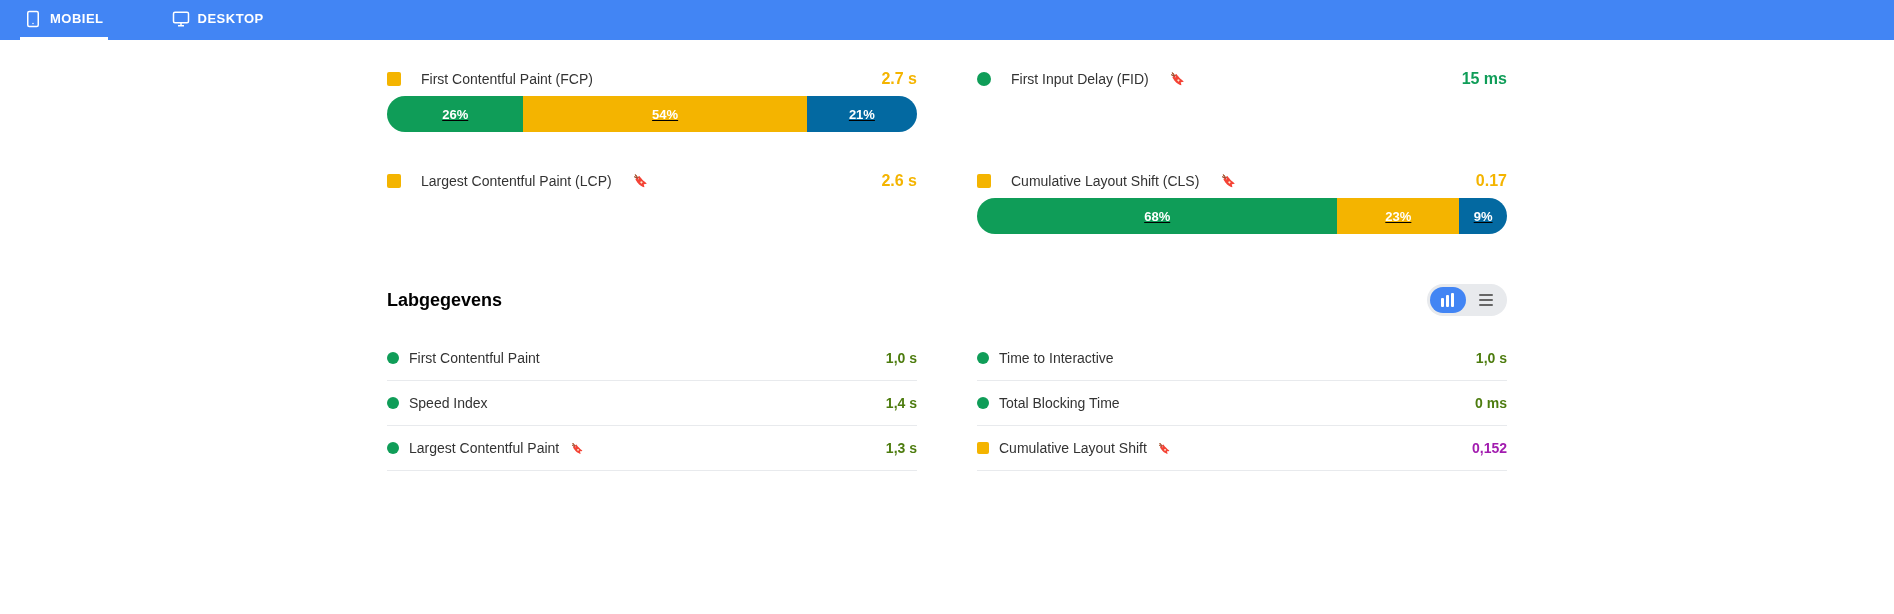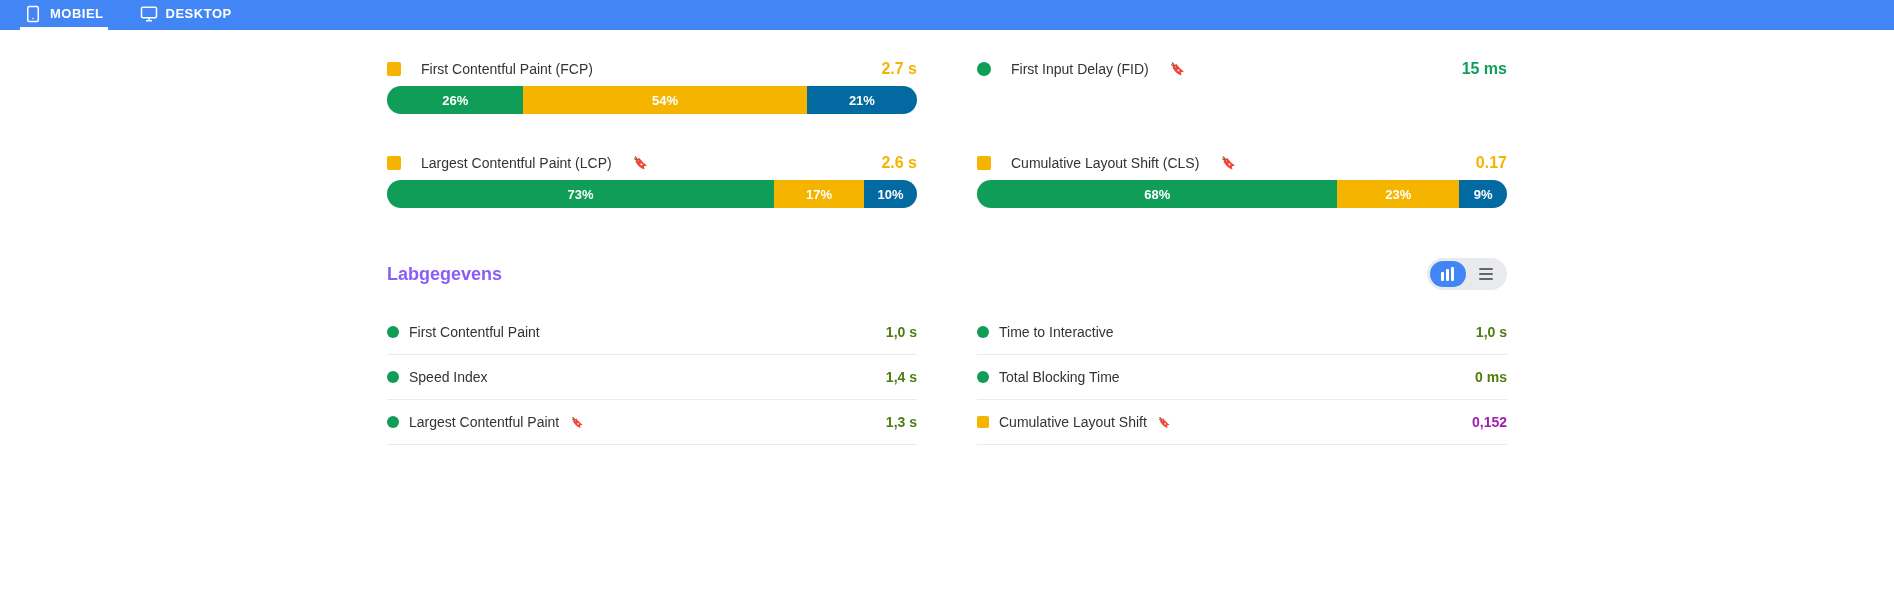--- a/index.html
+++ b/index.html
@@ -3,22 +3,22 @@
   <meta charset="utf-8">
   <style>
     * { margin: 0; padding: 0; box-sizing: border-box; }
     body { font-family: Arial, sans-serif; background: #fff; }
 
     .top-nav {
       background: #4285f4;
       display: flex;
       align-items: center;
       padding: 0 20px;
-      height: 30px;
-      gap: 28px;
+      height: 40px;
+      gap: 60px;
     }
     .nav-item {
       display: flex;
       align-items: center;
       gap: 8px;
       color: #fff;
       font-size: 13px;
       font-weight: bold;
       letter-spacing: 0.5px;
       cursor: pointer;
@@ -95,21 +95,22 @@
       margin-left: 36px;
     }
 
     .metric-value.orange { color: #f4b400; }
     .metric-value.green { color: #0f9d58; }
 
     .bar-container {
       display: flex;
       border-radius: 20px;
       overflow: hidden;
-      height: 28px;
+      height: 36px;
+      text-decoration: underline;
     }
 
     .bar-segment {
       display: flex;
       align-items: center;
       justify-content: center;
       font-size: 13px;
       font-weight: bold;
       color: #fff;
     }
@@ -122,21 +123,21 @@
       display: flex;
       align-items: center;
       justify-content: space-between;
       margin-bottom: 20px;
       padding-bottom: 0;
     }
 
     .section-title {
       font-size: 18px;
       font-weight: bold;
-      color: #8b5cf6;
+      color: #000000;
     }
 
     .view-toggle {
       display: flex;
       background: #e8eaed;
       border-radius: 20px;
       padding: 3px;
       gap: 2px;
     }
 
@@ -256,25 +257,20 @@
     </div>
 
     <div class="metric-card">
       <div class="metric-header">
         <div class="metric-title-group">
           <div class="metric-square" style="background:#f4b400;"></div>
           <span class="metric-title">Largest Contentful Paint (LCP)</span>
           <span class="bookmark-icon">🔖</span>
         </div>
         <span class="metric-value orange">2.6 s</span>
-      </div>
-      <div class="bar-container">
-        <div class="bar-segment bar-green" style="width:73%">73%</div>
-        <div class="bar-segment bar-orange" style="width:17%">17%</div>
-        <div class="bar-segment bar-red" style="width:10%">10%</div>
       </div>
     </div>
 
     <div class="metric-card">
       <div class="metric-header">
         <div class="metric-title-group">
           <div class="metric-square" style="background:#f4b400;"></div>
           <span class="metric-title">Cumulative Layout Shift (CLS)</span>
           <span class="bookmark-icon">🔖</span>
         </div>

